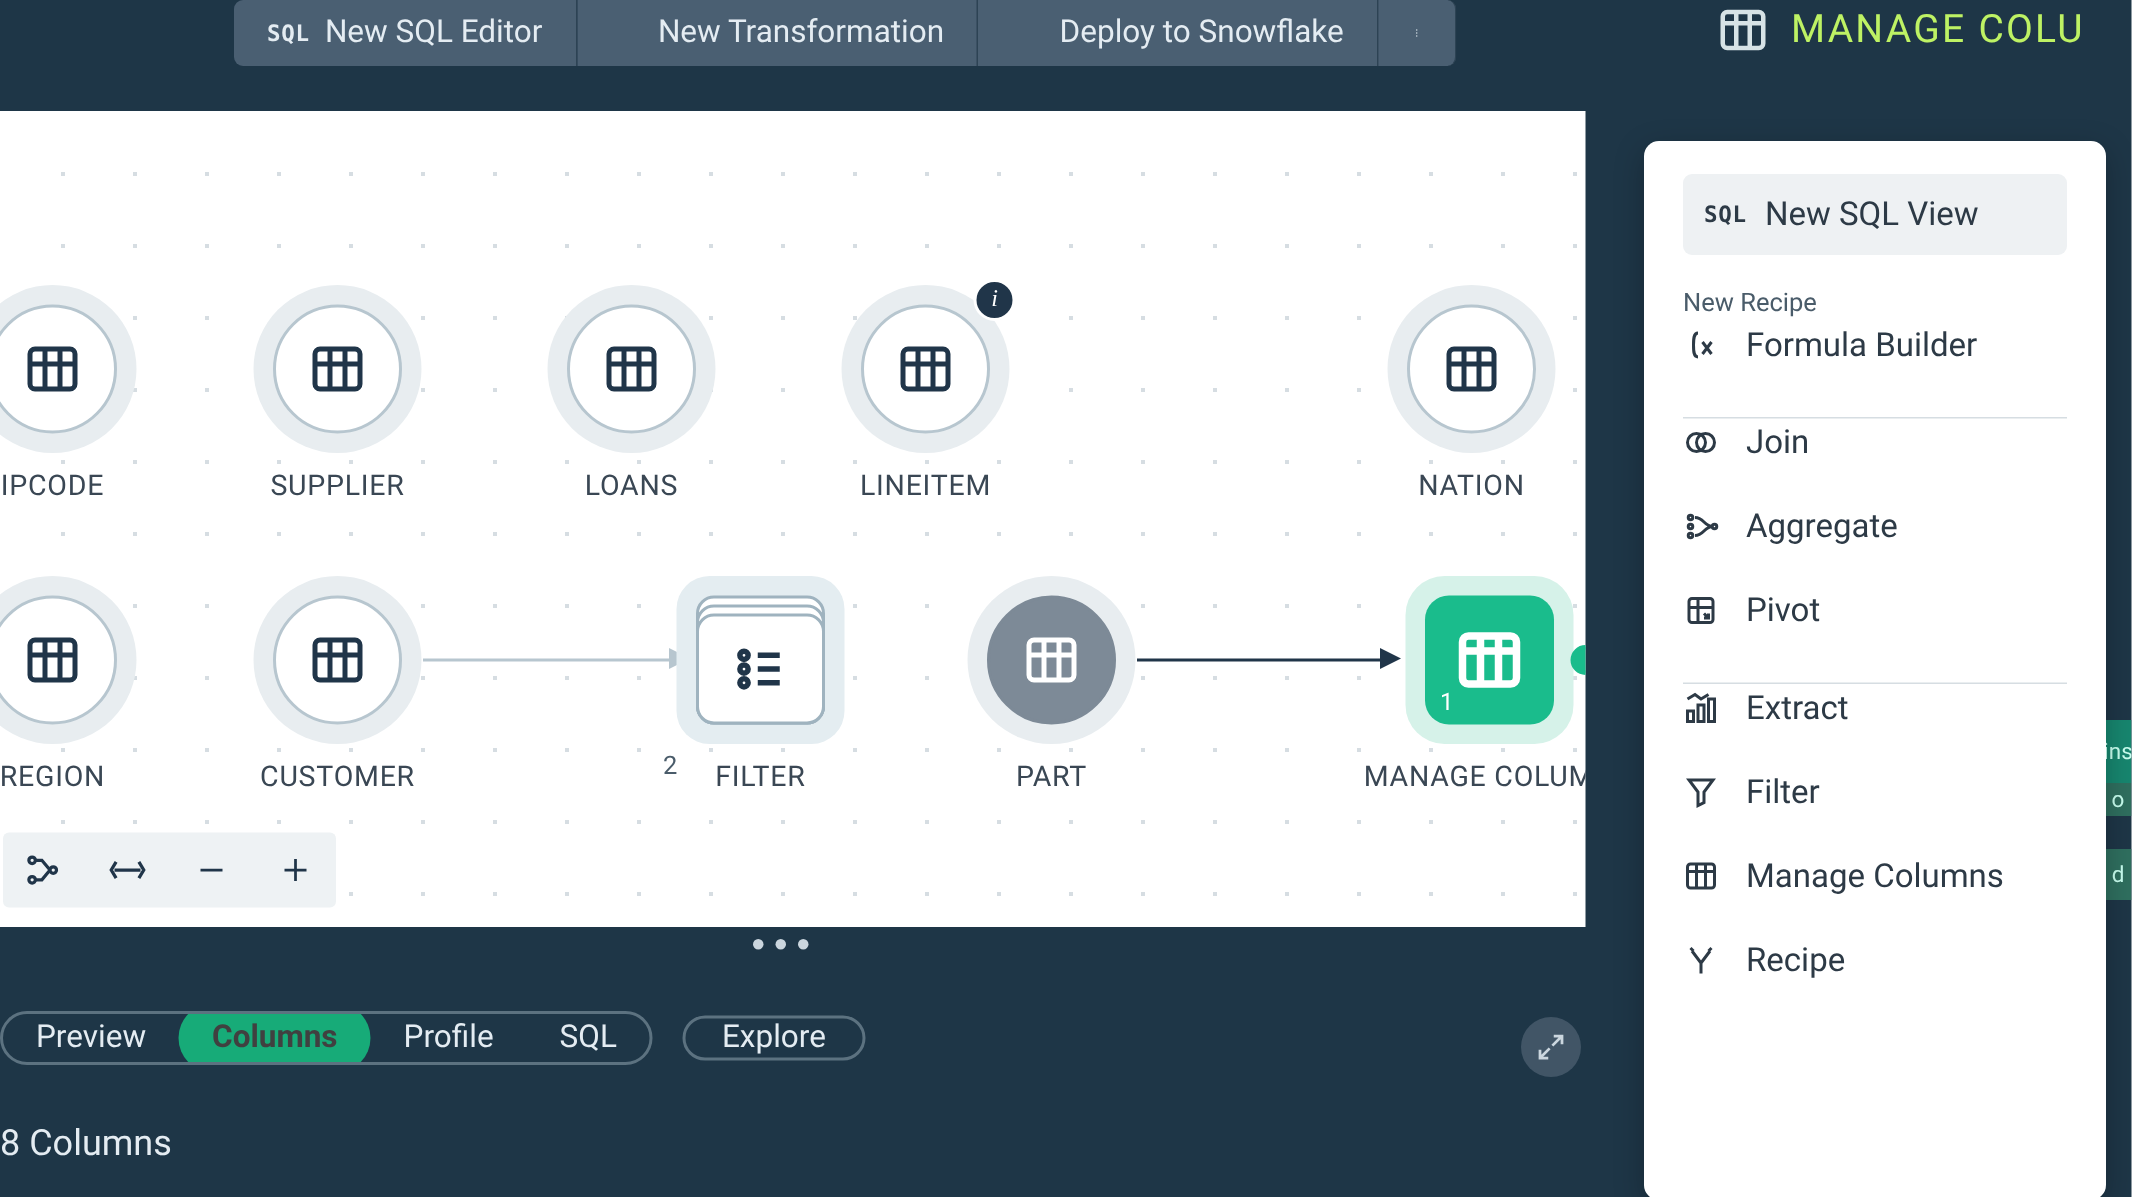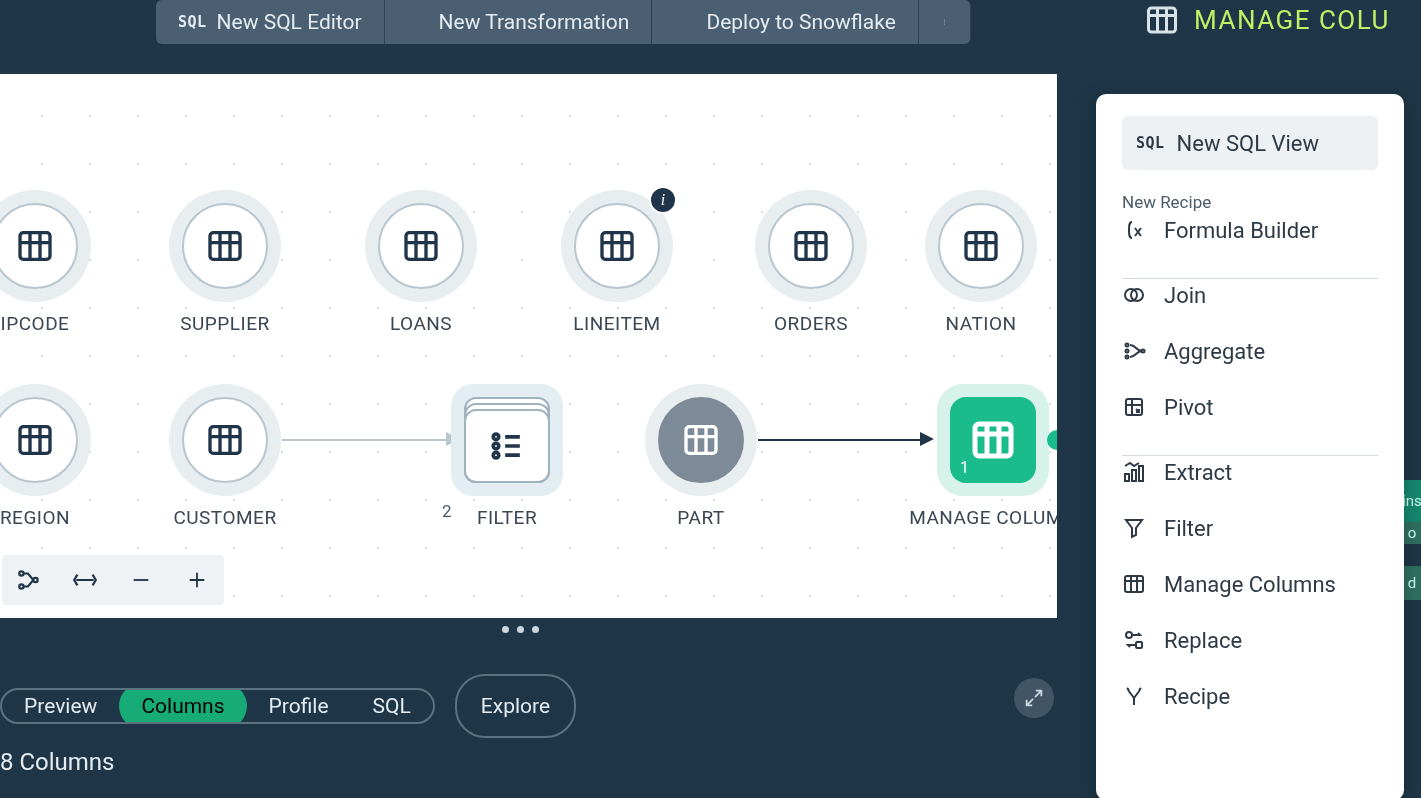--- a/index.html
+++ b/index.html
@@ -124,23 +124,23 @@
   
   .bottom-tabs { position:absolute; left:0; top:674px; display:flex; gap:20px; align-items:center; }
   .pill-group {
     display:flex; align-items:center; height:36px;
     border:2px solid #5c7280; border-radius:30px; overflow:hidden;
   }
   .pill {
     padding:0 22px; height:46px; display:flex; align-items:center;
     color:#e4ecf2; font-size:21px; cursor:pointer;
   }
-  .pill.active { background:#17ab78; color:#000000; border-radius:24px; }
+  .pill.active { background:#17ab78; color:#404040; border-radius:24px;font-weight:bold; }
   .pill-solo {
-    height:64px; border:2px solid #5c7280; border-radius:30px;
+    height:30px; border:2px solid #5c7280; border-radius:30px;
     padding:0 24px; display:flex; align-items:center;
     color:#e4ecf2; font-size:21px; cursor:pointer;
   }
 
   .expand-btn {
     position:absolute; top:678px; left:1014px;
     width:40px; height:40px; border-radius:50%; background:#415566;
     display:flex; align-items:center; justify-content:center; cursor:pointer;
   }
   .expand-btn svg { stroke:#cbd6de; stroke-width:2; fill:none; }
@@ -330,30 +330,20 @@
   <div class="node" style="left:542px; top:116px;">
     <div class="ring">
         <div class="ring-inner">
           <svg viewBox="0 0 24 24">
             <use href="#i-table"></use>
           </svg>
         </div>
       <div class="info-badge">i</div>
     </div>
     <div class="node-label">LINEITEM</div>
-  </div>
-  <div class="node" style="left:736px; top:116px;">
-    <div class="ring">
-        <div class="ring-inner">
-          <svg viewBox="0 0 24 24">
-            <use href="#i-table"></use>
-          </svg>
-        </div>
-      </div>
-    <div class="node-label">ORDERS</div>
   </div>
   <div class="node" style="left:906px; top:116px;">
     <div class="ring">
         <div class="ring-inner">
           <svg viewBox="0 0 24 24">
             <use href="#i-table"></use>
           </svg>
         </div>
       </div>
     <div class="node-label">NATION</div>
@@ -531,23 +521,17 @@
     <span>Filter</span>
   </div>
   <div class="menu-item">
     <svg viewBox="0 0 24 24">
         <use href="#i-cols"></use>
       </svg>
     <span>Manage Columns</span>
   </div>
   <div class="menu-item">
     <svg viewBox="0 0 24 24">
-        <use href="#i-replace"></use>
-      </svg>
-    <span>Replace</span>
-  </div>
-  <div class="menu-item">
-    <svg viewBox="0 0 24 24">
         <use href="#i-split"></use>
       </svg>
     <span>Recipe</span>
   </div>
 </div>
 
 </body></html>

